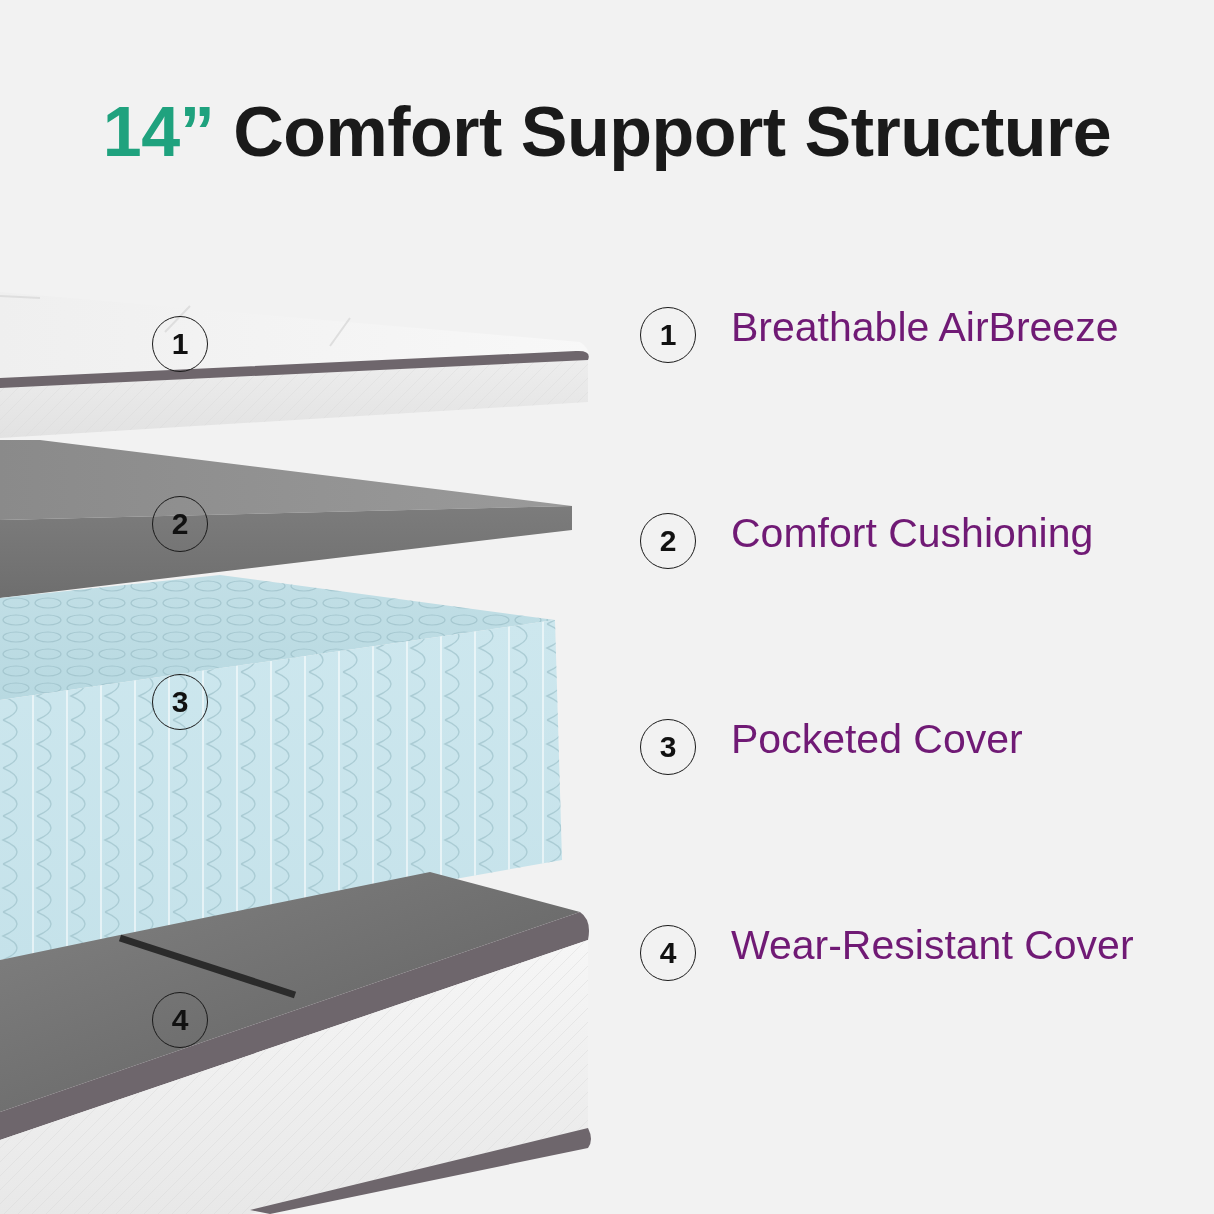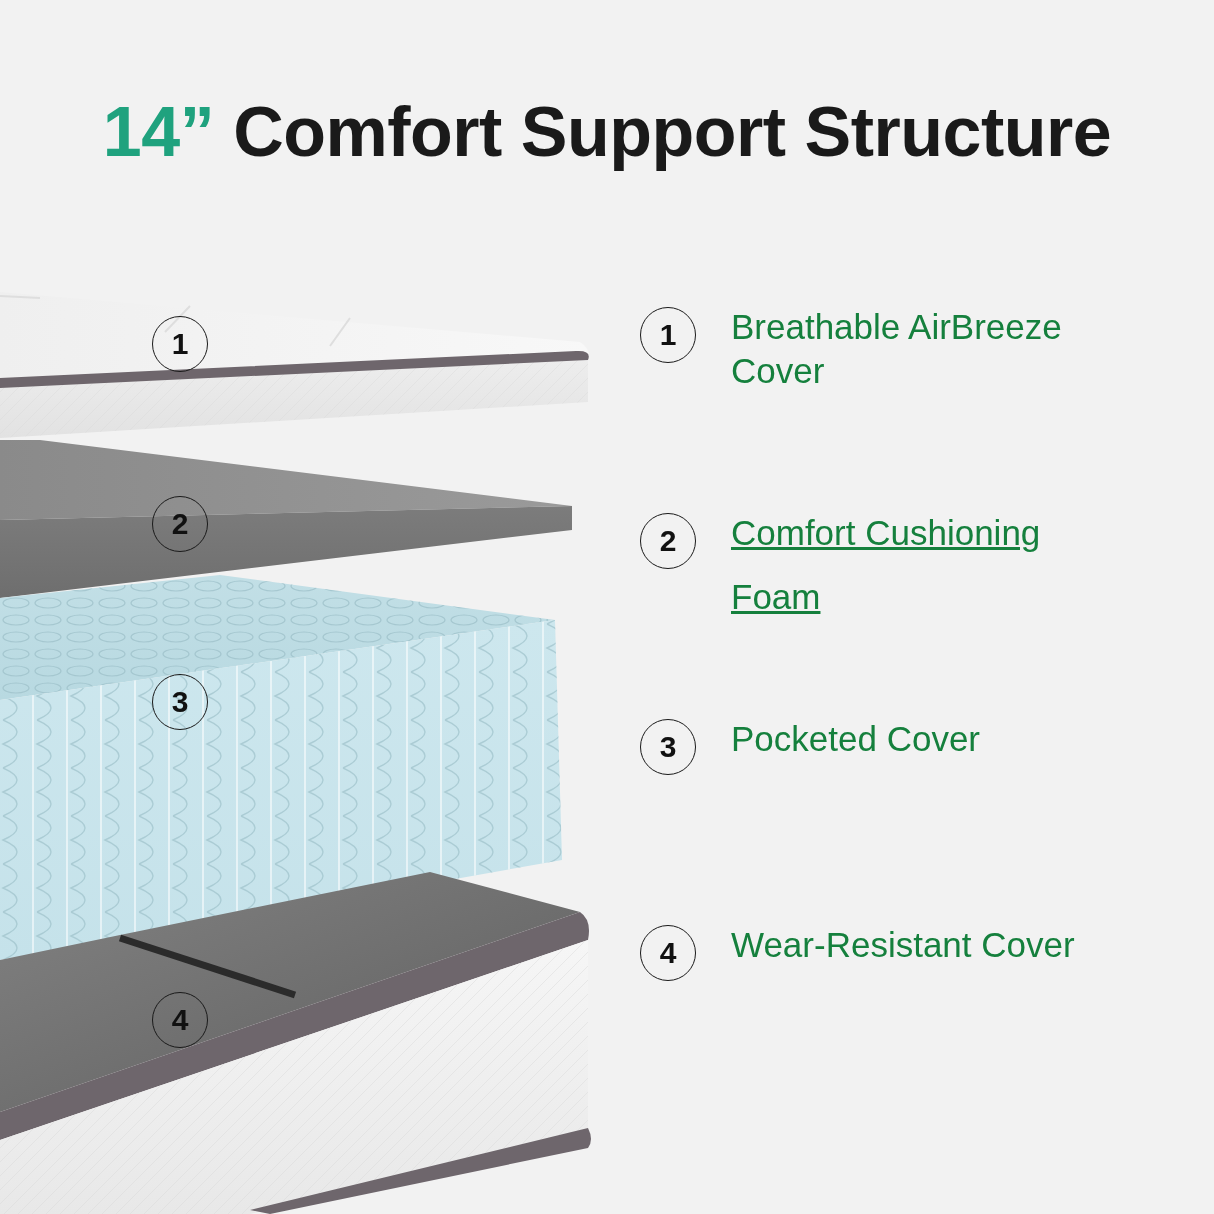--- a/index.html
+++ b/index.html
@@ -42,26 +42,26 @@
   }
   .legend-item {
     position: absolute;
     left: 640px;
     display: flex;
     align-items: flex-start;
   }
   .legend-item .badge { position: static; flex: 0 0 56px; }
   .legend-text {
     margin-left: 35px;
-    font-size: 35px;
-    color: #15803d;
+    font-size: 41px;
+    color: #701a75;
     line-height: 44px;
     margin-top: -2px;
   }
-  .legend-text.spaced { line-height: 64px; margin-top: -12px; text-decoration: underline; }
+  .legend-text.spaced { line-height: 64px; margin-top: -12px; }
   .legend-text span { display: block; }
 </style>
 </head>
 <body>
 
 <div class="title">
   <span class="accent">14”</span>
   <span>Comfort Support Structure</span>
 </div>
 
@@ -144,29 +144,27 @@
 
 <div class="badge" style="left:152px; top:316px;">1</div>
 <div class="badge" style="left:152px; top:496px;">2</div>
 <div class="badge" style="left:152px; top:674px;">3</div>
 <div class="badge" style="left:152px; top:992px;">4</div>
 
 <div class="legend-item" style="top:307px;">
   <div class="badge">1</div>
   <div class="legend-text">
     <span>Breathable AirBreeze</span>
-    <span>Cover</span>
   </div>
 </div>
 
 <div class="legend-item" style="top:513px;">
   <div class="badge">2</div>
   <div class="legend-text spaced">
     <span>Comfort Cushioning</span>
-    <span>Foam</span>
   </div>
 </div>
 
 <div class="legend-item" style="top:719px;">
   <div class="badge">3</div>
   <div class="legend-text">
     <span>Pocketed Cover</span>
   </div>
 </div>
 

